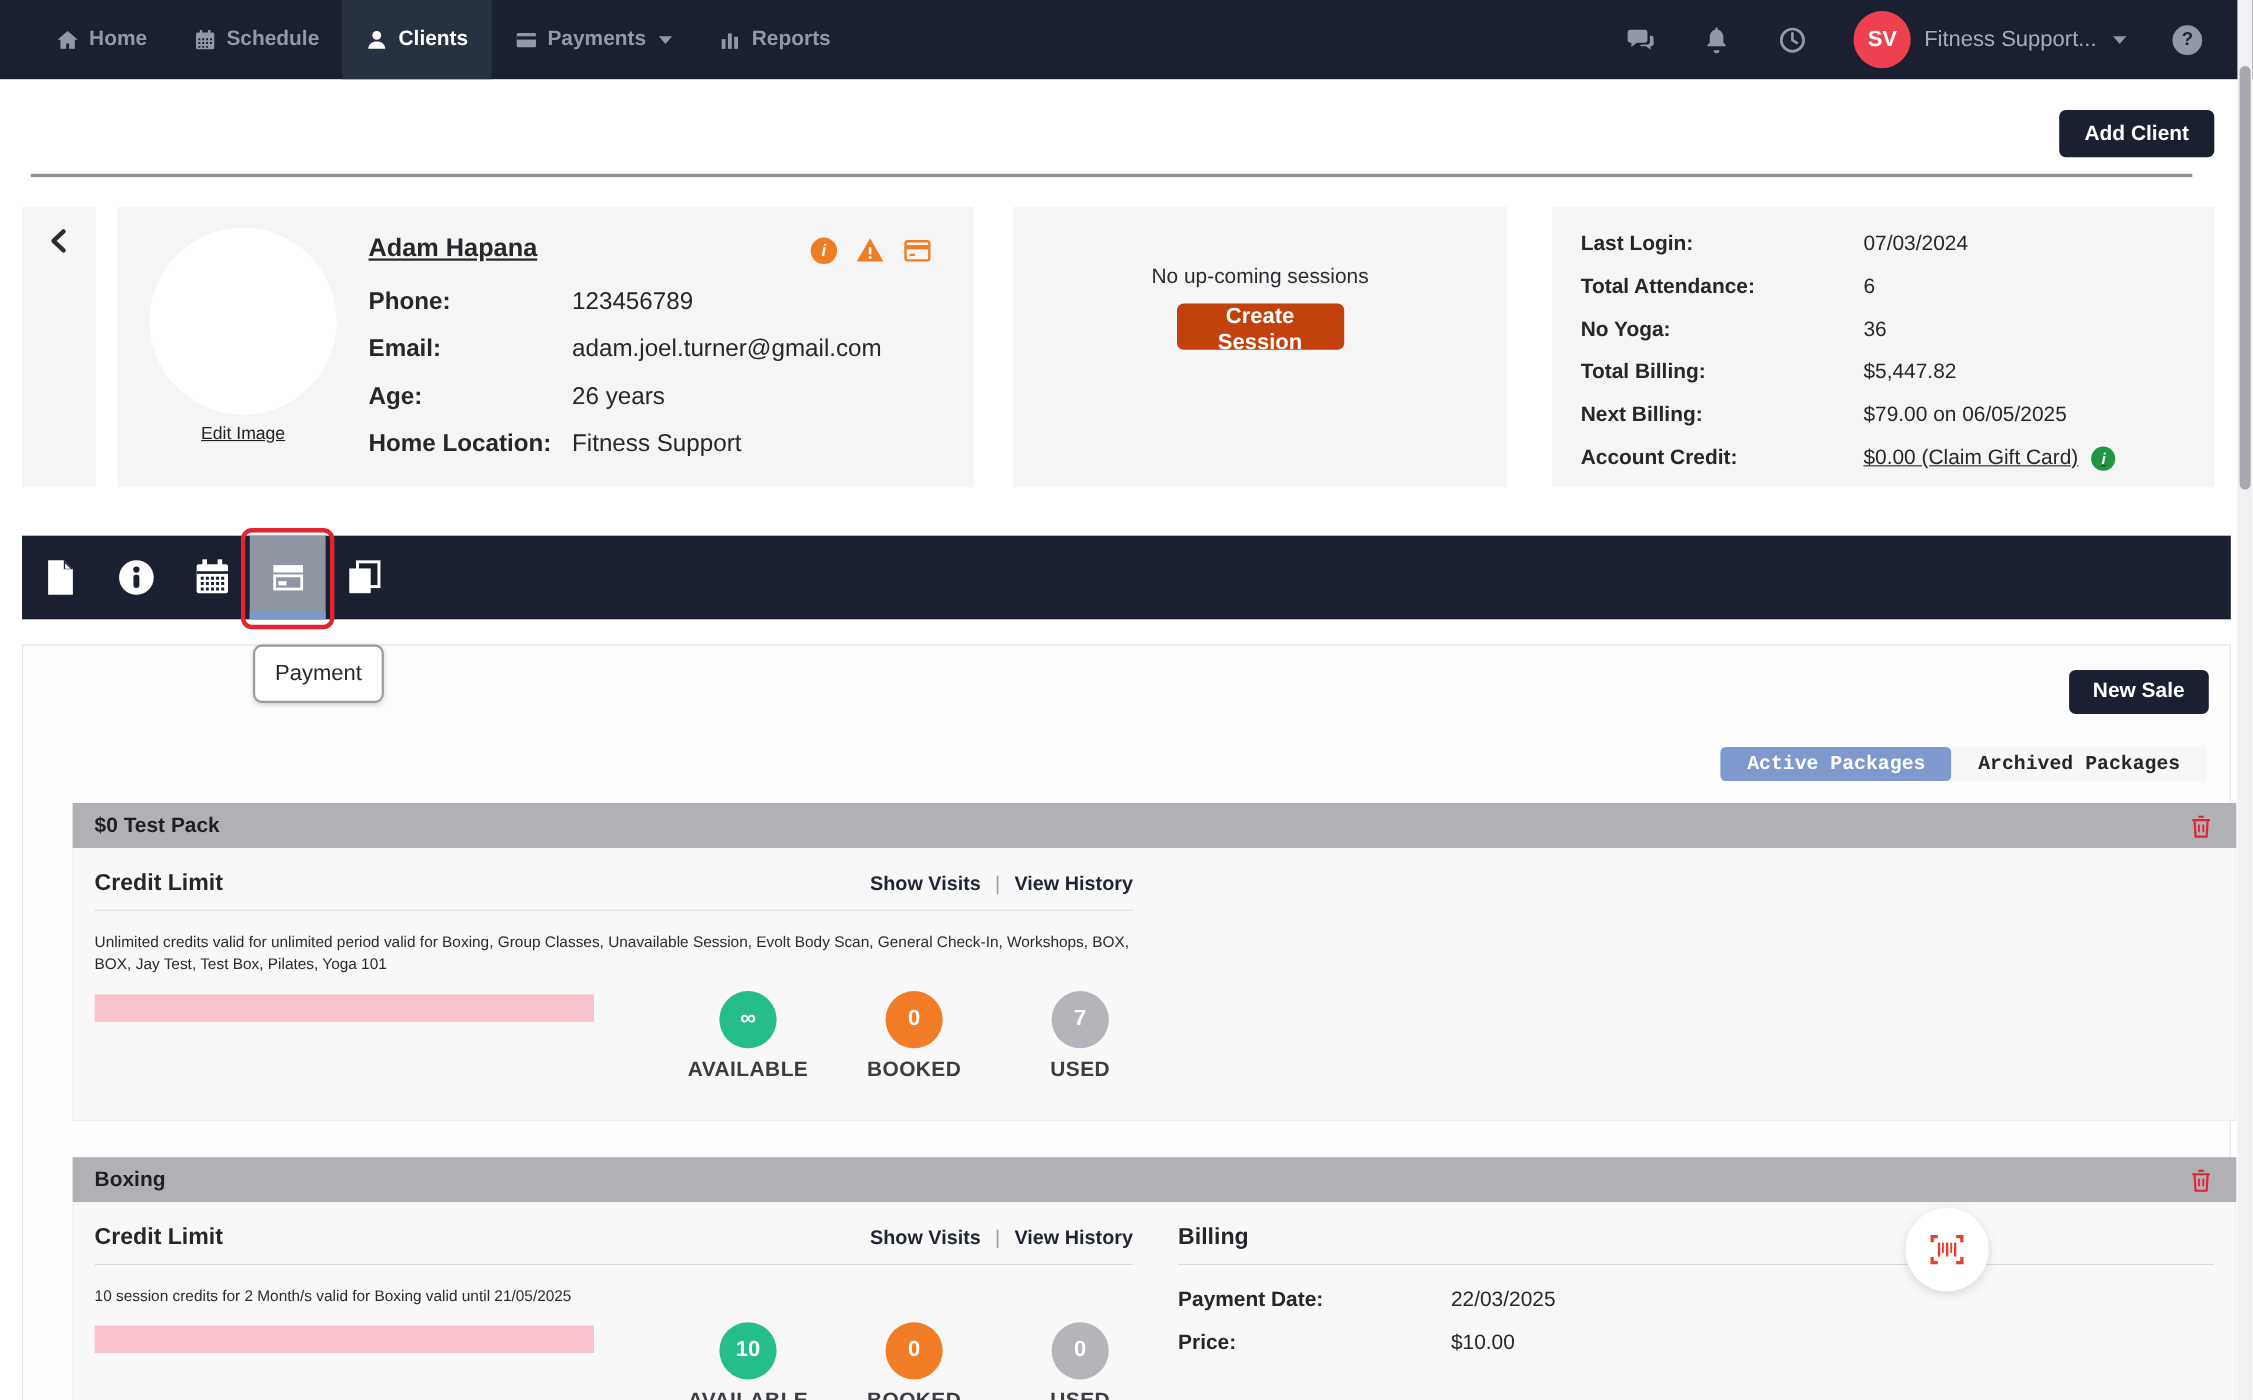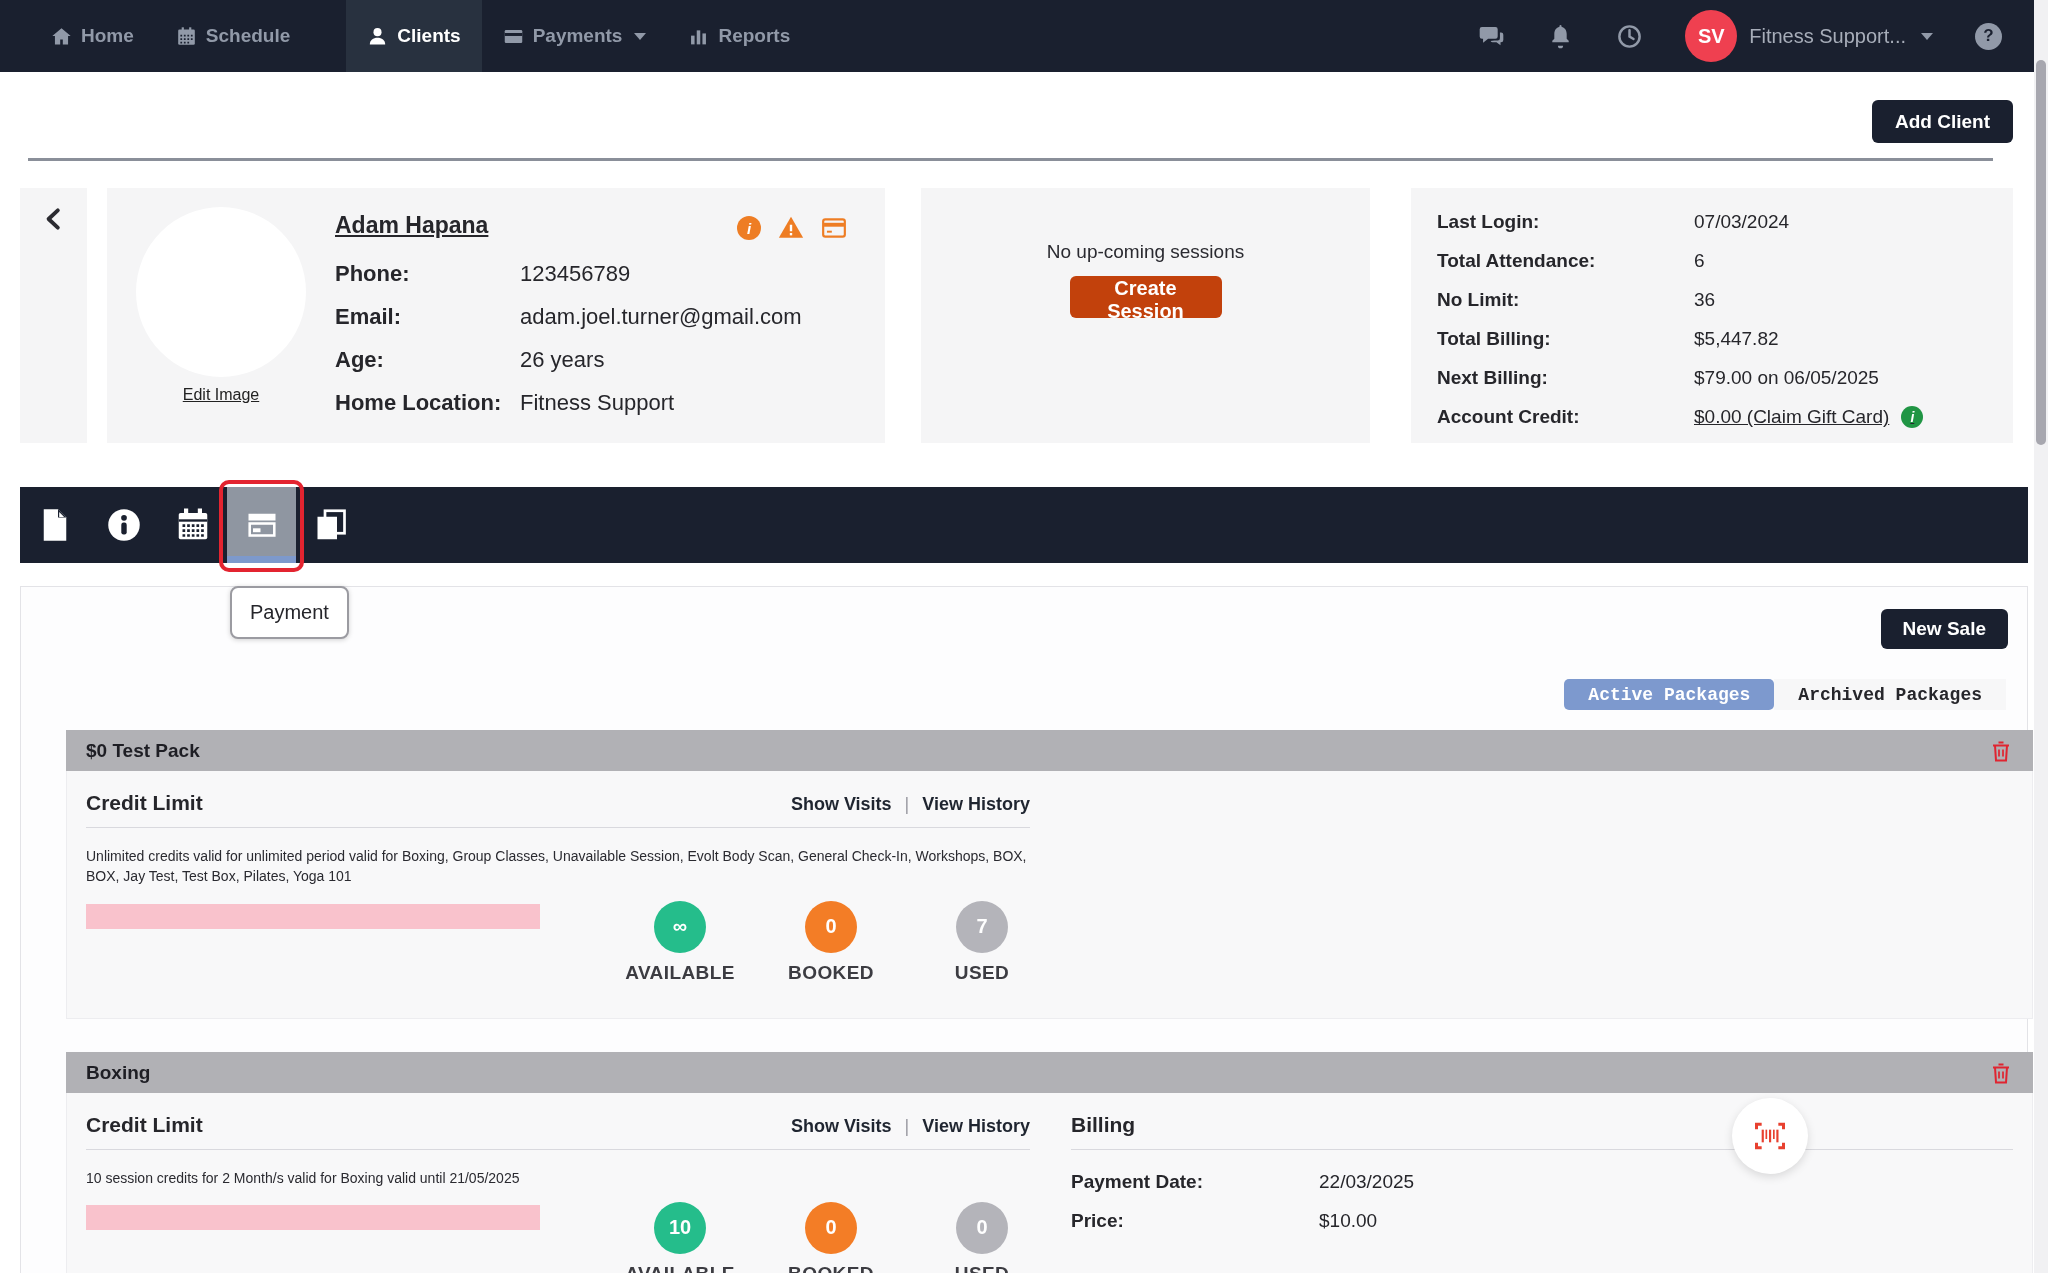--- a/index.html
+++ b/index.html
@@ -6,21 +6,21 @@
   .app{position:relative;width:2048px;height:1273px;overflow:hidden;background:#ffffff;
        font-family:"Liberation Sans",sans-serif;color:#26262b;}
 
   
   .topbar{position:absolute;top:0;left:0;width:100%;height:72px;background:#1a202f;
           display:flex;align-items:stretch;color:#9199a8;z-index:3;}
   .nav-left{display:flex;align-items:stretch;padding-left:30px;}
   .nav-item{display:flex;align-items:center;gap:9px;padding:0 21px;font-size:19px;
             font-weight:600;cursor:pointer;white-space:nowrap;}
   .nav-item svg{width:21px;height:21px;flex:0 0 auto;}
-  .nav-item.active{background:#28313f;color:#ffffff;margin-left:35px;}
+  .nav-item.active{background:#28313f;color:#ffffff;}
   .caret{width:0;height:0;border:6px solid transparent;border-top:7px solid currentColor;
          margin-top:6px;margin-left:3px;}
   .nav-right{margin-left:auto;display:flex;align-items:center;gap:42px;padding-right:46px;}
   .icon-btn{display:flex;align-items:center;cursor:pointer;}
   .icon-btn svg{width:27px;height:27px;}
   .avatar-wrap{display:flex;align-items:center;gap:12px;cursor:pointer;}
   .avatar{width:52px;height:52px;border-radius:50%;background:#ef4050;color:#fff;
           font-weight:700;font-size:20px;display:flex;align-items:center;justify-content:center;}
   .account-name{font-size:20px;color:#a7adb9;}
   .help-circle{width:27px;height:27px;border-radius:50%;background:#9199a8;color:#1a202f;
@@ -241,21 +241,21 @@
     <span class="no-sessions">No up-coming sessions</span>
     <button class="create-session">Create Session</button>
   </div>
 
   <div class="card stats-card">
     <div class="stats-grid">
       <span class="f-label">Last Login:</span>
       <span>07/03/2024</span>
       <span class="f-label">Total Attendance:</span>
       <span>6</span>
-      <span class="f-label">No Limit:</span>
+      <span class="f-label">No Yoga:</span>
       <span>36</span>
       <span class="f-label">Total Billing:</span>
       <span>$5,447.82</span>
       <span class="f-label">Next Billing:</span>
       <span>$79.00 on 06/05/2025</span>
       <span class="f-label">Account Credit:</span>
       <span class="stat-value">
         <span>$0.00 (Claim Gift Card)</span>
         <span class="green-info">i</span>
       </span>

